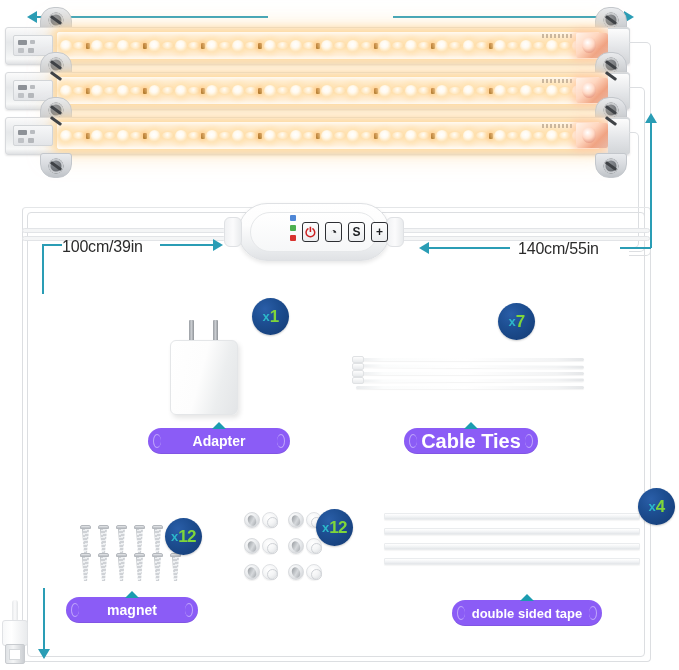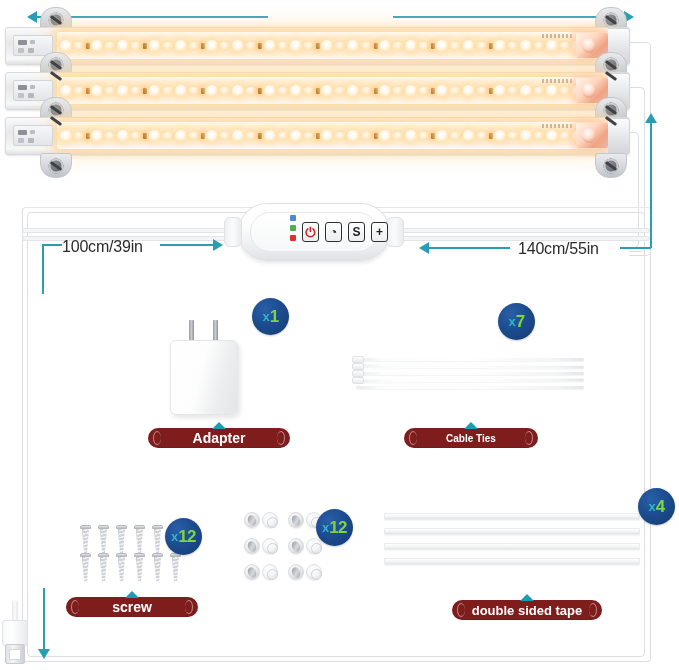--- a/index.html
+++ b/index.html
@@ -210,25 +210,25 @@
     display:flex; align-items:center; justify-content:center;
     font-weight: bold; font-size: 16px;
     box-shadow: 0 1px 2px rgba(0,0,0,.2);
   }
   .badge .x { color:#2cb7c9; font-size: 13px; }
   .badge .n { color:#7fd63a; font-size: 17px; letter-spacing:-.5px; }
 
   
   .pill {
     position:absolute;
-    background:#7f1d1d;
+    background:#8b5cf6;
     border-radius: 16px;
     color:#fff; font-weight:bold;
     display:flex; align-items:center; justify-content:center;
-    height: 20px;
+    height: 26px;
     box-shadow: inset 0 -1px 0 rgba(0,0,0,.07);
   }
   .pill::before{
     content:''; position:absolute; left:50%; top:-6px;
     transform:translateX(-50%);
     width:0; height:0;
     border-left:7px solid transparent; border-right:7px solid transparent;
     border-bottom:7px solid #1b9cb0;
   }
   .pill .side{
@@ -625,21 +625,21 @@
     <div class="tie" style="top:21px; transform:rotate(-.3deg);"></div>
     <div class="head" style="top:19px;"></div>
     <div class="tie" style="top:28px;"></div>
   </div>
   <div class="badge" style="left:498px; top:303px;">
     <span class="x">x</span>
     <span class="n">7</span>
   </div>
   <div class="pill" style="left:404px; top:428px; width:134px;">
     <span class="side l"></span>
-    <span style="font-size:10px;">Cable  Ties</span>
+    <span style="font-size:20px;">Cable  Ties</span>
     <span class="side r"></span>
   </div>
 
   <div id="screws">
     <div class="screw" style="left:0px;  top:0px;">
         <span class="head"></span>
         <span class="shaft"></span>
       </div>
     <div class="screw" style="left:18px; top:0px;">
         <span class="head"></span>
@@ -685,21 +685,21 @@
         <span class="head"></span>
         <span class="shaft"></span>
       </div>
   </div>
   <div class="badge" style="left:165px; top:518px;">
     <span class="x">x</span>
     <span class="n">12</span>
   </div>
   <div class="pill" style="left:66px; top:597px; width:132px;">
     <span class="side l"></span>
-    <span style="font-size:14px;">screw</span>
+    <span style="font-size:14px;">magnet</span>
     <span class="side r"></span>
   </div>
 
   <div id="magnets">
     <div class="mag disc" style="left:0px;  top:0px;"></div>
     <div class="mag pad" style="left:18px; top:0px;"></div>
     <div class="mag disc" style="left:44px; top:0px;"></div>
     <div class="mag pad" style="left:62px; top:0px;"></div>
 
     <div class="mag disc" style="left:0px;  top:26px;"></div>

